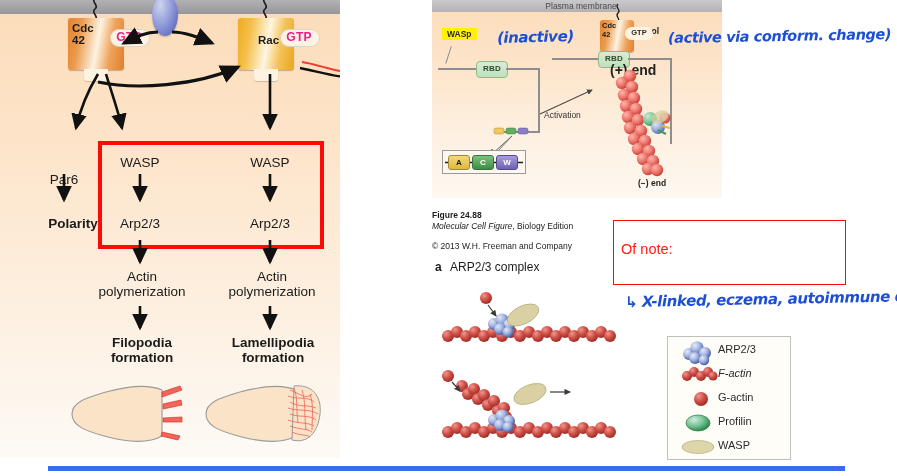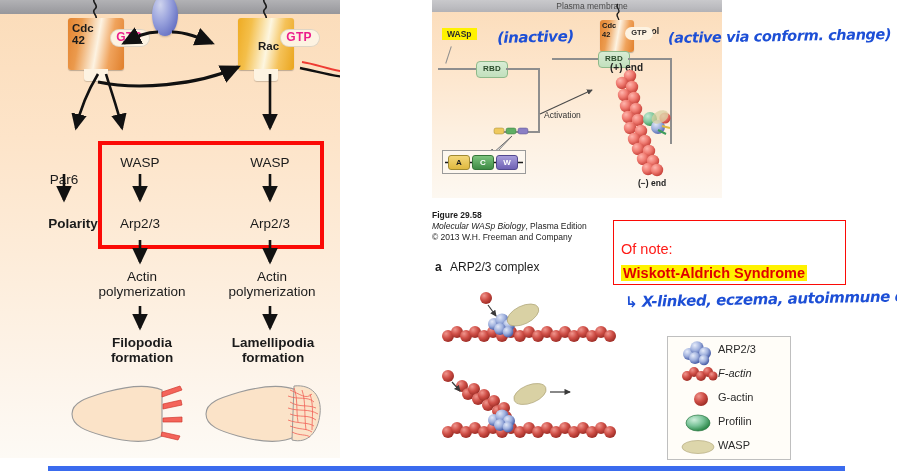--- a/index.html
+++ b/index.html
@@ -77,21 +77,21 @@
   #rt-panel{
     left:432px;top:0;width:290px;height:198px;
     background:linear-gradient(180deg,#fbdcb9 0%,#fde5cb 34%,#fdf0e1 68%,#fdf8f1 100%);
     overflow:hidden;
   }
   #rt-membrane{
     left:0;top:0;width:290px;height:12px;
     background:linear-gradient(180deg,#c9c9cc 0%,#bcbcc0 60%,#b2b2b6 100%);
   }
   #rt-membrane-label{
-    left:15px;top:0px;width:290px;text-align:center;
+    left:4px;top:0px;width:290px;text-align:center;
     font-size:8.5px;color:#4a4a4a;line-height:12px;
   }
   #cytosol-label{left:196px;top:26px;font-size:8.5px;font-weight:bold;color:#222;}
   .rbd-box{
     position:absolute;height:15px;border-radius:4px;
     background:linear-gradient(180deg,#d8ecd4 0%,#c2e0bd 100%);
     border:1px solid #8fb98a;
     font-size:8px;font-weight:bold;color:#2a4a2a;
     text-align:center;line-height:14px;letter-spacing:.3px;
   }
@@ -103,29 +103,29 @@
   .tinyline{position:absolute;background:#8e8e8e;}
   .acw-box{
     position:absolute;left:10px;top:150px;width:82px;height:22px;
     border:1px solid #9a9a9a;background:#fdf7ef;
   }
   .acw-seg{
     position:absolute;top:4px;width:20px;height:13px;border-radius:3px;
     font-size:8px;font-weight:bold;color:#1b1b1b;text-align:center;line-height:13px;
   }
   #activation-label{left:112px;top:110px;font-size:8.5px;color:#333;}
-  #plus-end{left:178px;top:62px;font-size:10px;font-weight:bold;color:#222;}
+  #plus-end{left:178px;top:62px;font-size:14px;font-weight:bold;color:#222;}
   #minus-end{left:206px;top:178px;font-size:8.5px;font-weight:bold;color:#222;}
 
   
   #fig-caption{left:432px;top:210px;width:180px;color:#1b1b1b;}
   #fig-caption .l1{font-size:8.5px;font-weight:bold;line-height:11px;}
   #fig-caption .l2{font-size:8.5px;line-height:11px;}
   #fig-caption .l2 i{font-style:italic;}
-  #fig-caption .l3{font-size:8.5px;line-height:11px;}
+  #fig-caption .l3{font-size:8.5px;line-height:11px;margin-top:9px;}
 
   
   #note-box{
     left:613px;top:220px;width:231px;height:63px;
     border:1.5px solid #fb0a06;background:#ffffff;
   }
   .note-line{
     position:absolute;left:7px;font-size:14.5px;color:#ff1a16;
     white-space:nowrap;
   }
@@ -185,21 +185,21 @@
     <span class="gprot-label">
       <span>Cdc</span><br>
       <span>42</span>
     </span>
     <span class="gtp-pill"></span>
     <span class="gtp-text">GTP</span>
     <span class="gprot-notch"></span>
   </div>
 
   <div class="abs gprot" id="rac-box">
-    <span class="gprot-label" style="top:22px;padding-left:16px;">
+    <span class="gprot-label" style="top:16px;padding-left:16px;">
       <span>Rac</span>
     </span>
     <span class="gtp-pill"></span>
     <span class="gtp-text">GTP</span>
     <span class="gprot-notch"></span>
   </div>
 
   <svg class="abs" style="left:96px;top:26px;" width="150" height="34">
     <defs>
       <marker id="ah" markerWidth="7" markerHeight="7" refX="5.4" refY="3" orient="auto">
@@ -395,22 +395,22 @@
       <circle cx="66" cy="57" r="7" fill="url(#arpB)"></circle>
       <circle cx="73" cy="48" r="5.6" fill="url(#actG)"></circle>
       <ellipse cx="68" cy="47" rx="9" ry="6" fill="#d8d0a2" opacity=".75" transform="rotate(-28 68 47)"></ellipse>
       <path d="M66 60 L74 64" stroke="#3e9c5a" stroke-width="2" fill="none"></path>
       <path d="M70 56 L78 58" stroke="#e0b93f" stroke-width="2" fill="none"></path>
     </g>
   </svg>
 </div>
 
 <div class="abs" id="fig-caption">
-  <div class="l1">Figure 29.58</div>
-  <div class="l2"><i>Molecular WASp Biology</i><span>, Plasma Edition</span></div>
+  <div class="l1">Figure 24.88</div>
+  <div class="l2"><i>Molecular Cell Figure</i><span>, Biology Edition</span></div>
   <div class="l3">© 2013 W.H. Freeman and Company</div>
 </div>
 
 <div class="abs" id="arp-label">
   <b>a</b>
   <span style="margin-left:5px;">ARP2/3 complex</span>
 </div>
 
 <svg class="abs" style="left:436px;top:292px;" width="210" height="165">
   <defs>
@@ -513,21 +513,20 @@
     <ellipse cx="94" cy="24" rx="17" ry="9" fill="#d9d1a4" stroke="#b0a67a" stroke-width=".7" transform="rotate(-22 94 24)"></ellipse>
     <line x1="114" y1="22" x2="134" y2="22" stroke="#3a3a3a" stroke-width="1.2" marker-end="url(#ah3)"></line>
 
     <circle cx="12" cy="6" r="6" fill="url(#aG)"></circle>
     <line x1="16" y1="12" x2="24" y2="21" stroke="#3a3a3a" stroke-width="1.2" marker-end="url(#ah3)"></line>
   </g>
 </svg>
 
 <div class="abs" id="note-box">
   <div class="note-line" id="note-l1">Of note:</div>
-  <div class="note-line" id="note-l3">Wiskott-Aldrich Syndrome</div>
 </div>
 
 <div class="abs hand" id="hand-inactive">(inactive)</div>
 <div class="abs hand" id="hand-active">(active via conform. change)</div>
 <div class="abs hand" id="hand-xlinked">↳ X-linked, eczema, autoimmune def.</div>
 
 <div class="abs" id="legend-box">
 
   <div class="legend-row" style="top:3px;">
     <svg style="position:absolute;left:6px;top:0;" width="34" height="24">

